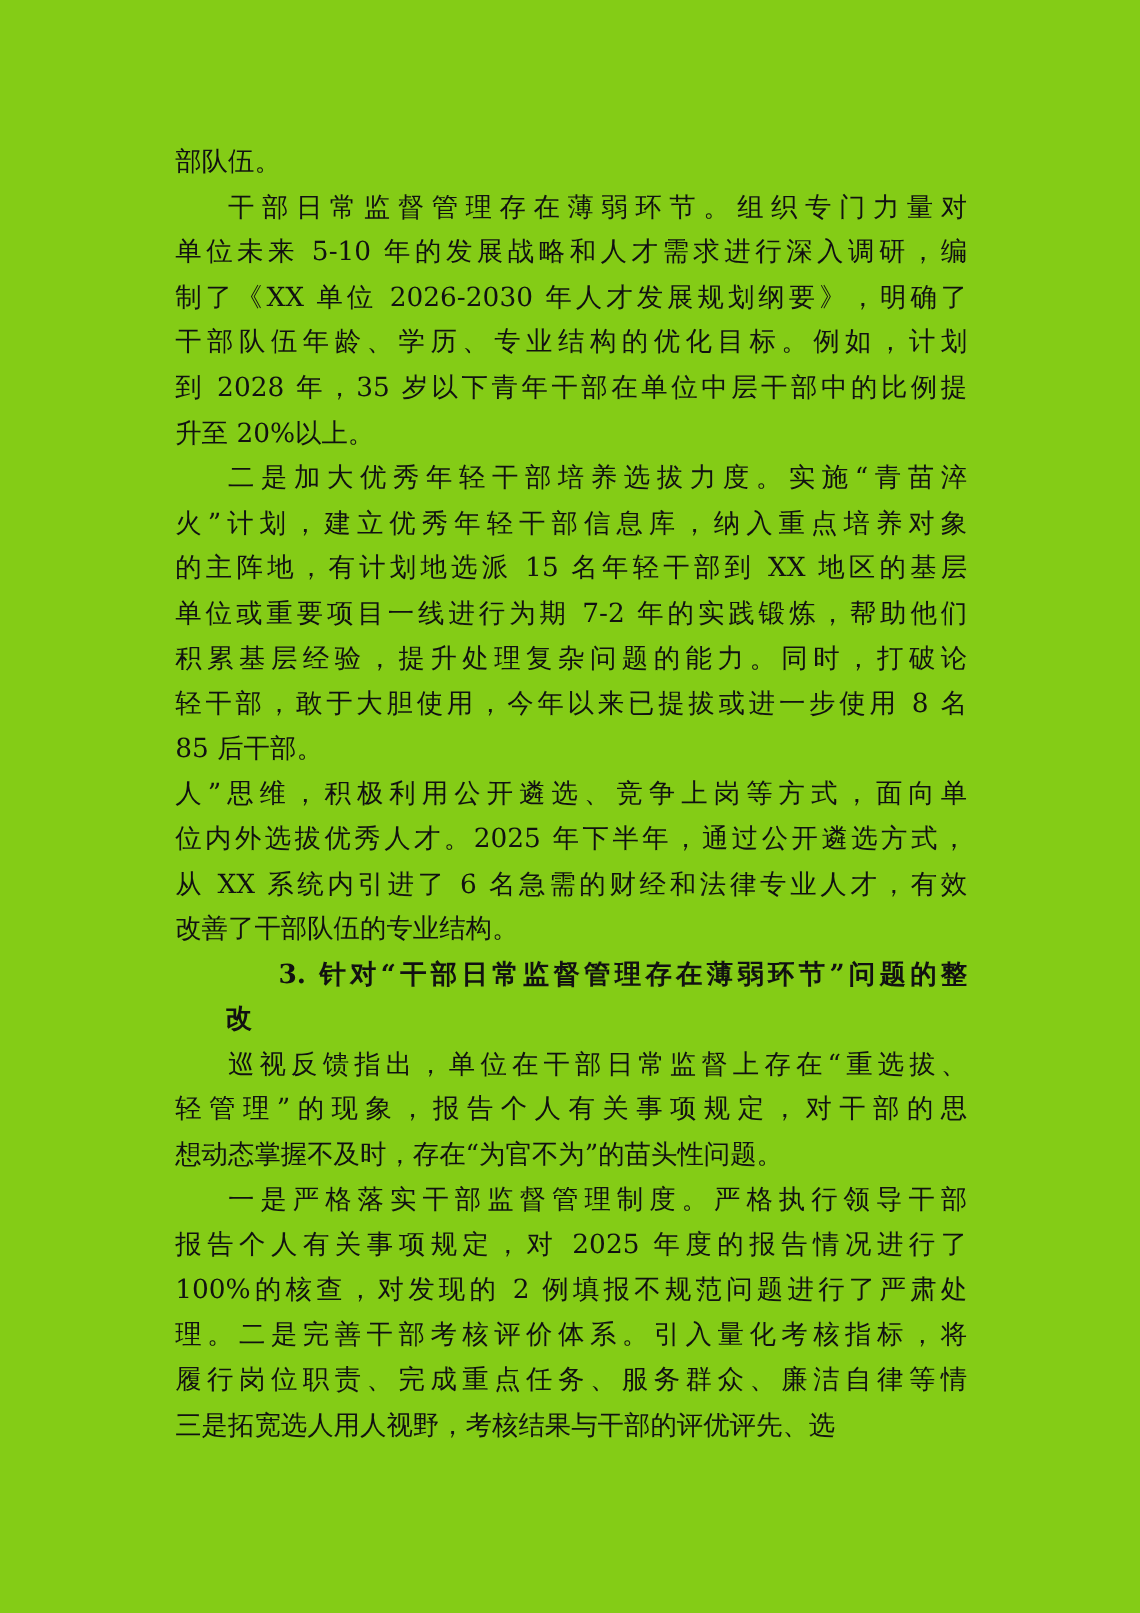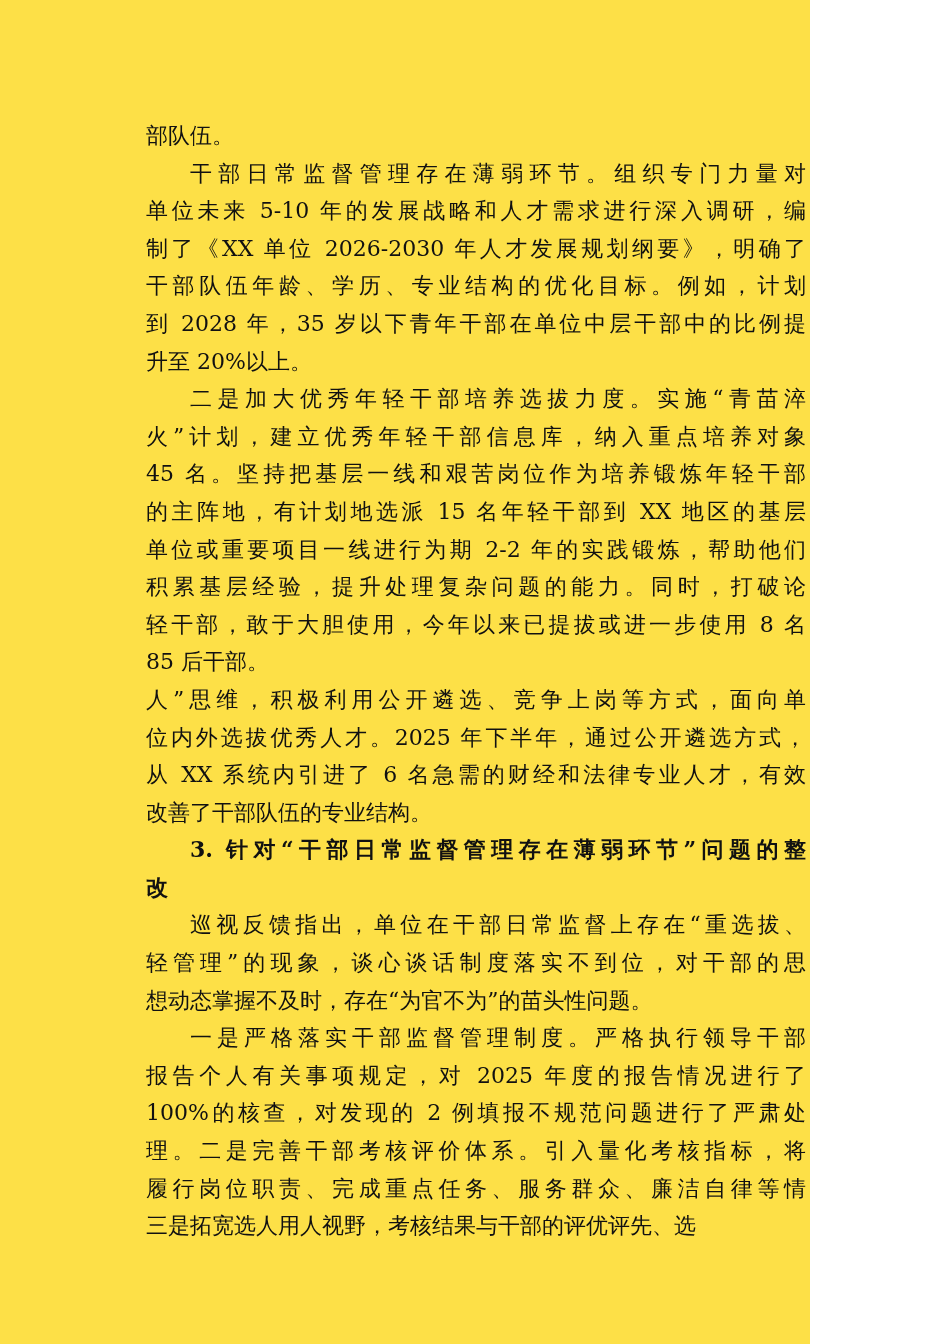--- a/index.html
+++ b/index.html
@@ -1,74 +1,73 @@
 <!DOCTYPE html>
 <html><head>
 <meta charset="utf-8">
 <style>
   html, body { margin: 0; padding: 0; background: #ffffff; }
   body { width: 950px; height: 1344px; position: relative; overflow: hidden; }
   .page {
-    position: absolute; left: 0; top: 0; width: 810px; height: 1344px; background: #fde047;
+    position: absolute; left: 0; top: 0; width: 950px; height: 1344px; background: #84cc16;
   }
   .content {
     position: absolute; left: 146px; top: 117px; width: 660px;
     font-family: "DejaVu Serif", "Liberation Serif", serif;
     color: #111111;
     font-size: 22px;
   }
   .line {
     height: 37.6px; line-height: 37.6px;
     white-space: nowrap;
     text-align: justify; text-align-last: justify;
     overflow: visible;
   }
   .line.last { text-align-last: left; }
   .line.indent { padding-left: 44px; }
-  .line.heading { font-weight: bold; }
+  .line.heading { font-weight: bold; margin-left: 42px; }
 </style>
 </head>
 <body>
 
 <div class="page">
   <div class="content" id="content">
       <div>
         <div class="line last">部队伍。</div>
       </div>
       <div>
         <div class="line indent">干部日常监督管理存在薄弱环节。组织专门力量对</div>
         <div class="line">单位未来 5-10 年的发展战略和人才需求进行深入调研，编</div>
         <div class="line">制了《XX 单位 2026-2030 年人才发展规划纲要》，明确了</div>
         <div class="line">干部队伍年龄、学历、专业结构的优化目标。例如，计划</div>
         <div class="line">到 2028 年，35 岁以下青年干部在单位中层干部中的比例提</div>
         <div class="line last">升至 20%以上。</div>
       </div>
       <div>
         <div class="line indent">二是加大优秀年轻干部培养选拔力度。实施“青苗淬</div>
         <div class="line">火”计划，建立优秀年轻干部信息库，纳入重点培养对象</div>
-        <div class="line">45 名。坚持把基层一线和艰苦岗位作为培养锻炼年轻干部</div>
         <div class="line">的主阵地，有计划地选派 15 名年轻干部到 XX 地区的基层</div>
-        <div class="line">单位或重要项目一线进行为期 2-2 年的实践锻炼，帮助他们</div>
+        <div class="line">单位或重要项目一线进行为期 7-2 年的实践锻炼，帮助他们</div>
         <div class="line">积累基层经验，提升处理复杂问题的能力。同时，打破论</div>
         <div class="line">轻干部，敢于大胆使用，今年以来已提拔或进一步使用 8 名</div>
         <div class="line last">85 后干部。</div>
       </div>
       <div>
         <div class="line">人”思维，积极利用公开遴选、竞争上岗等方式，面向单</div>
         <div class="line">位内外选拔优秀人才。2025 年下半年，通过公开遴选方式，</div>
         <div class="line">从 XX 系统内引进了 6 名急需的财经和法律专业人才，有效</div>
         <div class="line last">改善了干部队伍的专业结构。</div>
       </div>
       <div>
         <div class="line indent heading">3. 针对“干部日常监督管理存在薄弱环节”问题的整</div>
         <div class="line last heading">改</div>
       </div>
       <div>
         <div class="line indent">巡视反馈指出，单位在干部日常监督上存在“重选拔、</div>
-        <div class="line">轻管理”的现象，谈心谈话制度落实不到位，对干部的思</div>
+        <div class="line">轻管理”的现象，报告个人有关事项规定，对干部的思</div>
         <div class="line last">想动态掌握不及时，存在“为官不为”的苗头性问题。</div>
       </div>
       <div>
         <div class="line indent">一是严格落实干部监督管理制度。严格执行领导干部</div>
         <div class="line">报告个人有关事项规定，对 2025 年度的报告情况进行了</div>
         <div class="line">100%的核查，对发现的 2 例填报不规范问题进行了严肃处</div>
         <div class="line">理。二是完善干部考核评价体系。引入量化考核指标，将</div>
         <div class="line">履行岗位职责、完成重点任务、服务群众、廉洁自律等情</div>
         <div class="line last">三是拓宽选人用人视野，考核结果与干部的评优评先、选</div>
       </div>

